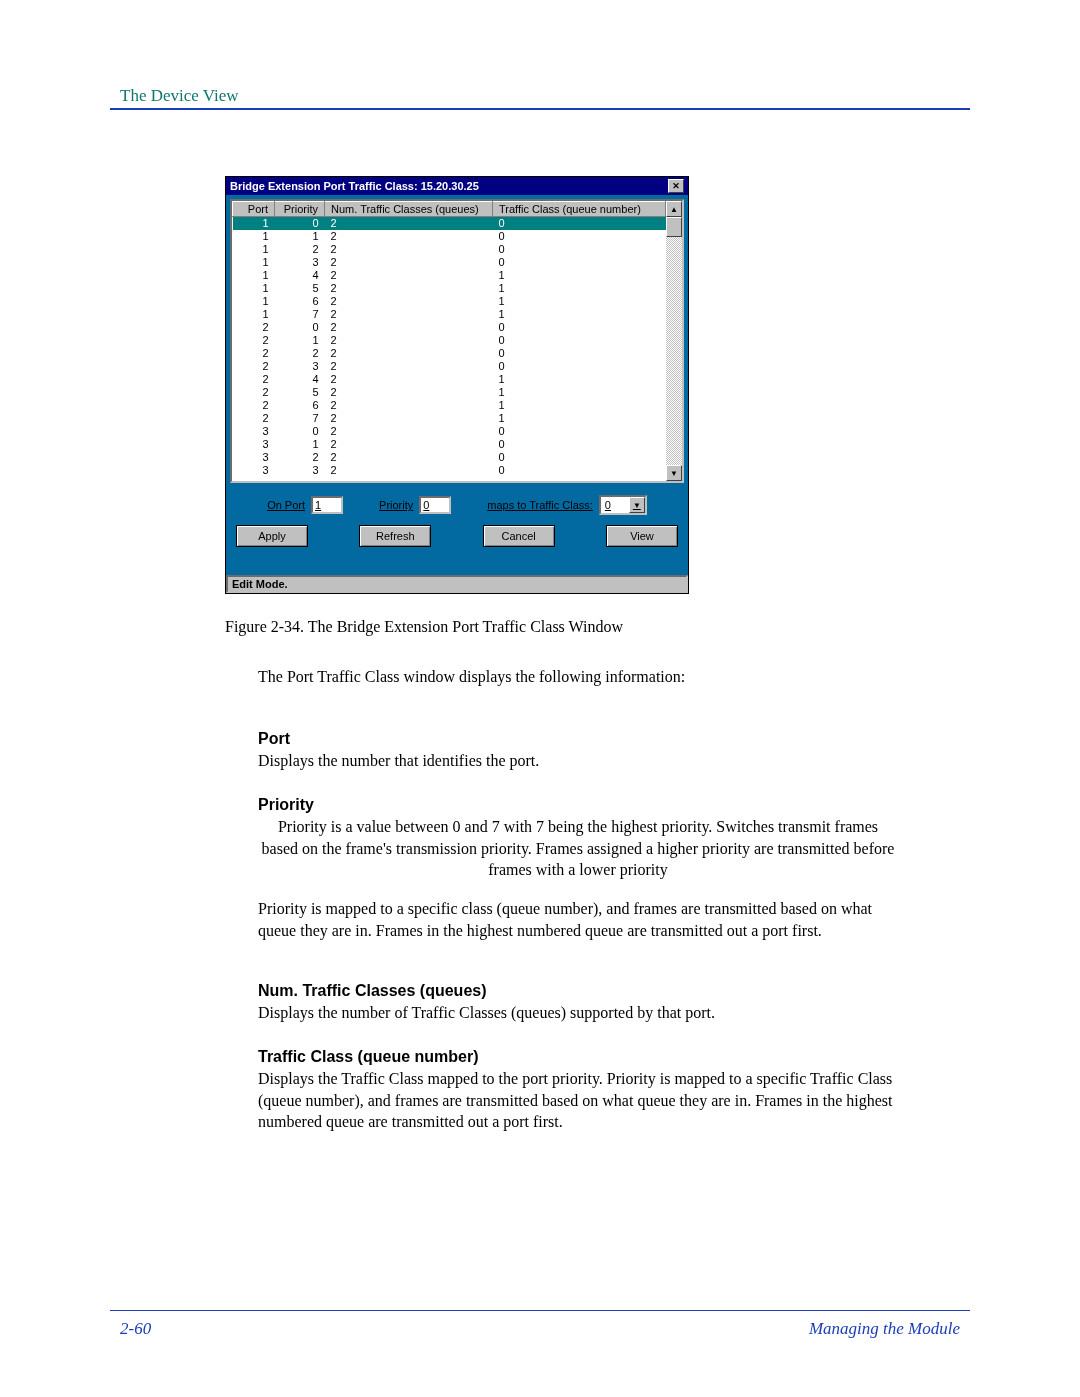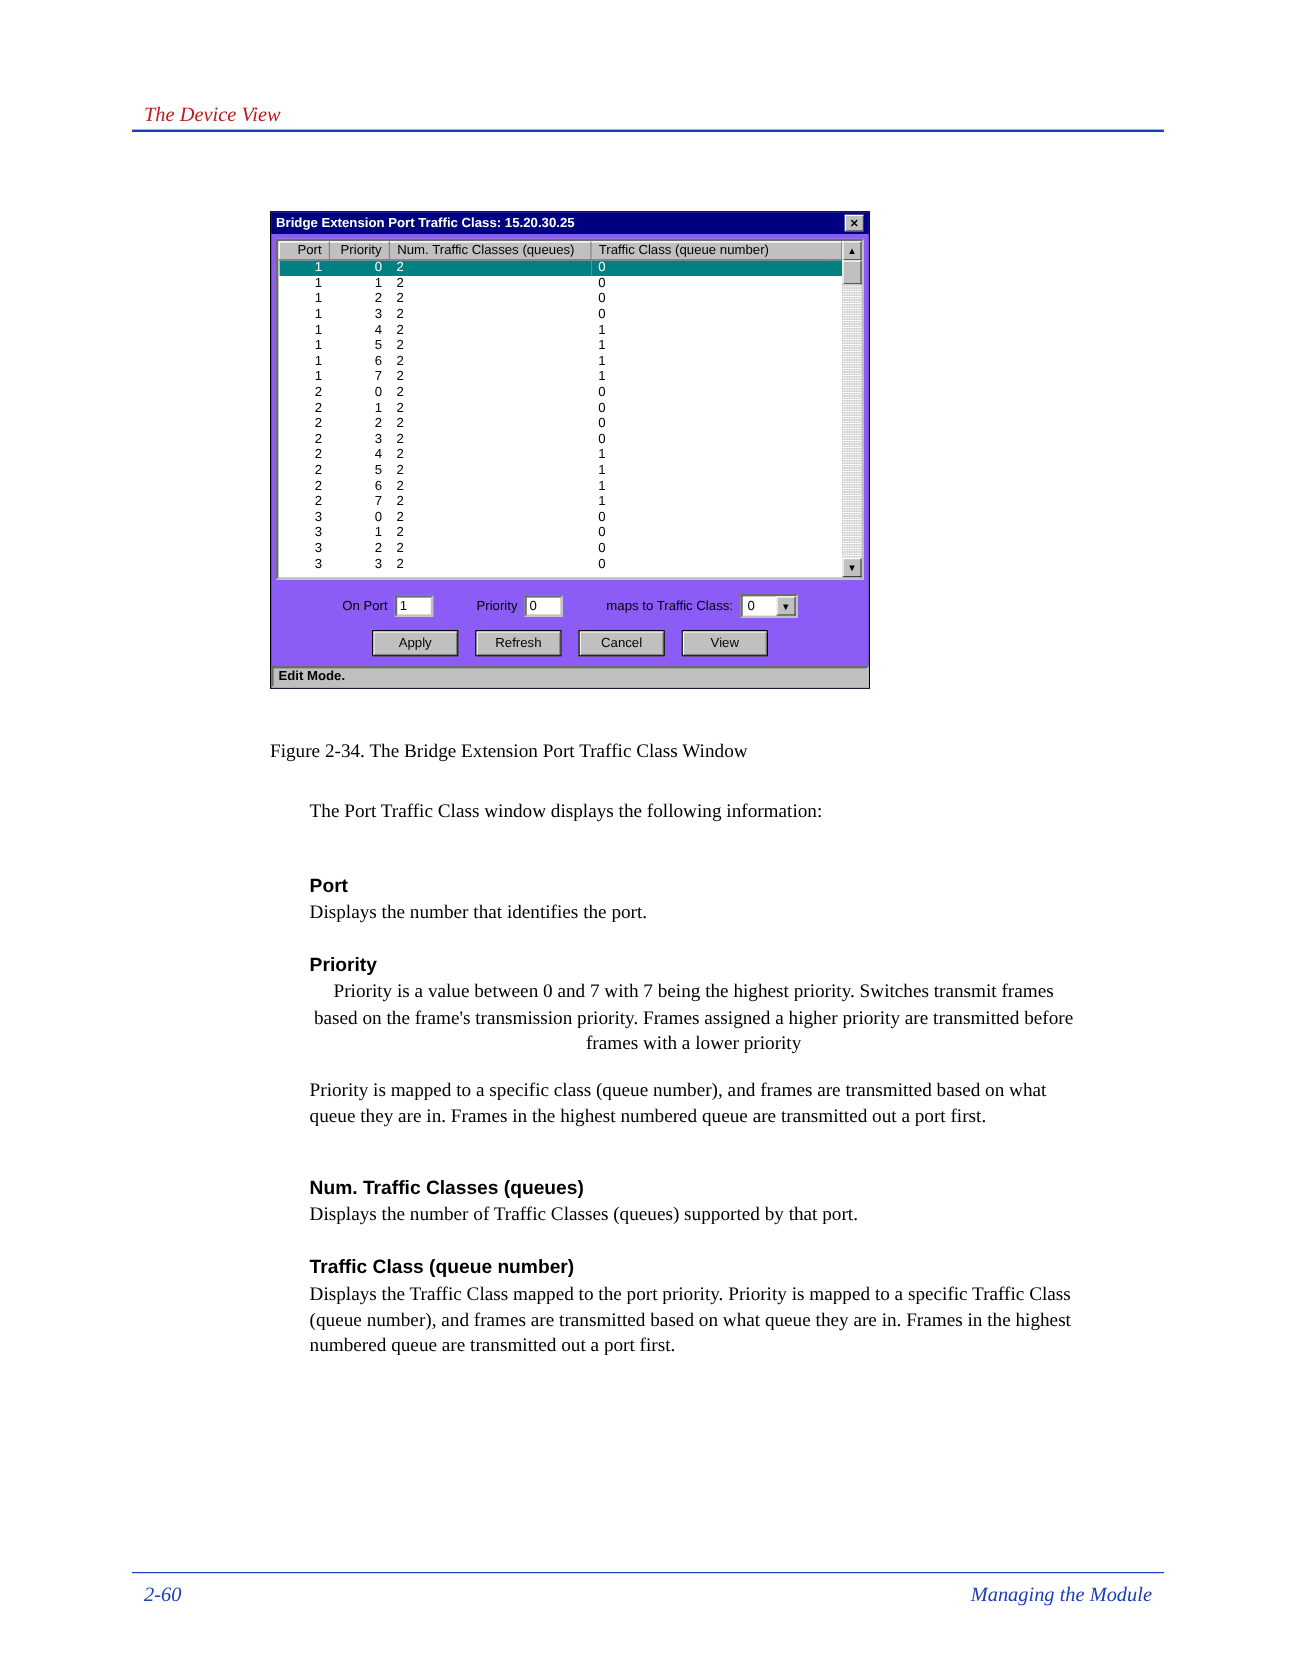--- a/index.html
+++ b/index.html
@@ -1,20 +1,20 @@
 <!DOCTYPE html>
 <html><head>
 <meta charset="utf-8">
 <style>
 * { margin: 0; padding: 0; box-sizing: border-box; }
 body { font-family: Georgia, "Times New Roman", serif; background: #fff; width: 1080px; height: 1397px; position: relative; padding: 80px 110px 60px 110px; }
-.header-link { color: #b91c1c; font-style: italic; font-size: 17px; position: absolute; top: 86px; left: 120px; }
+.header-link { color: #0f766e; font-size: 17px; position: absolute; top: 86px; left: 120px; }
 .header-rule { position: absolute; top: 108px; left: 110px; right: 110px; height: 2px; background: #1a3db8; }
 
-.window { position: absolute; top: 176px; left: 225px; width: 500px; background: #8b5cf6; border: 1px solid #000; font-family: "MS Sans Serif", Tahoma, Arial, sans-serif; font-size: 11px; }
+.window { position: absolute; top: 176px; left: 225px; width: 464px; background: #0369a1; border: 1px solid #000; font-family: "MS Sans Serif", Tahoma, Arial, sans-serif; font-size: 11px; }
 .titlebar { background: #000080; color: #fff; font-weight: bold; padding: 2px 4px; display: flex; justify-content: space-between; align-items: center; height: 18px; }
 .titlebar-text { font-size: 11px; }
 .close-box { width: 16px; height: 14px; background: #c0c0c0; border: 1px solid #fff; border-right-color: #404040; border-bottom-color: #404040; display: flex; align-items: center; justify-content: center; color: #000; font-size: 9px; font-weight: bold; line-height: 1; }
 
 .table-wrap { margin: 4px; background: #fff; border: 2px inset #c0c0c0; height: 284px; position: relative; display: flex; }
 .table-inner { flex: 1; overflow: hidden; }
 .scrollbar { width: 16px; background: #c0c0c0; display: flex; flex-direction: column; }
 .sb-btn { height: 16px; border: 1px solid #fff; border-right-color: #404040; border-bottom-color: #404040; background: #c0c0c0; display: flex; align-items: center; justify-content: center; font-size: 8px; }
 .sb-track { flex: 1; background: repeating-conic-gradient(#c0c0c0 0% 25%, #fff 0% 50%) 50% / 2px 2px; }
 .sb-thumb { height: 20px; border: 1px solid #fff; border-right-color: #404040; border-bottom-color: #404040; background: #c0c0c0; }
@@ -24,27 +24,27 @@
 th:nth-child(1), th:nth-child(2) { text-align: right; }
 th:nth-child(3) { text-align: left; }
 th:nth-child(4) { text-align: left; }
 td { padding: 0 6px; line-height: 13px; }
 td:nth-child(1) { text-align: right; width: 42px; }
 td:nth-child(2) { text-align: right; width: 50px; }
 td:nth-child(3) { text-align: left; width: 168px; padding-left: 6px; }
 td:nth-child(4) { text-align: left; padding-left: 6px; }
 tr.selrow td { background: #008080; color: #fff; }
 
-.form-row { display: flex; align-items: center; justify-content: center; gap: 6px; padding: 8px 10px 4px; }
+.form-row { display: flex; align-items: center; justify-content: center; gap: 6px; padding: 8px 10px 4px; text-decoration: underline; }
 .form-label { font-size: 11px; }
 .win-input { border: 2px inset #c0c0c0; background: #fff; font-size: 11px; padding: 0 2px; height: 18px; }
 .win-select { border: 2px inset #c0c0c0; background: #fff; font-size: 11px; height: 20px; width: 48px; display: flex; align-items: center; justify-content: space-between; padding-left: 4px; }
 .dd-arrow { width: 16px; height: 16px; background: #c0c0c0; border: 1px solid #fff; border-right-color: #404040; border-bottom-color: #404040; display: flex; align-items: center; justify-content: center; font-size: 8px; }
 
-.button-row { display: flex; justify-content: center; gap: 14px; padding: 6px 10px 8px; }
+.button-row { display: flex; justify-content: space-between; gap: 14px; padding: 6px 10px 28px; }
 .win-btn { min-width: 72px; height: 22px; border: 1px solid #000; background: #c0c0c0; font-size: 11px; position: relative; box-shadow: inset 1px 1px 0 #fff, inset -1px -1px 0 #808080; display: flex; align-items: center; justify-content: center; }
 
 .statusbar { border: 2px inset #c0c0c0; margin: 0; padding: 1px 4px; font-size: 11px; height: 18px; background: #c0c0c0; font-weight: bold; }
 
 .fig-caption { text-align: left; font-size: 16px; position: absolute; top: 618px; left: 225px; width: 480px; }
 
 .body-text { position: absolute; left: 258px; width: 640px; font-size: 16px; line-height: 1.35; }
 .para1 { top: 666px; }
 .h-port { top: 728px; }
 .p-port { top: 750px; }

